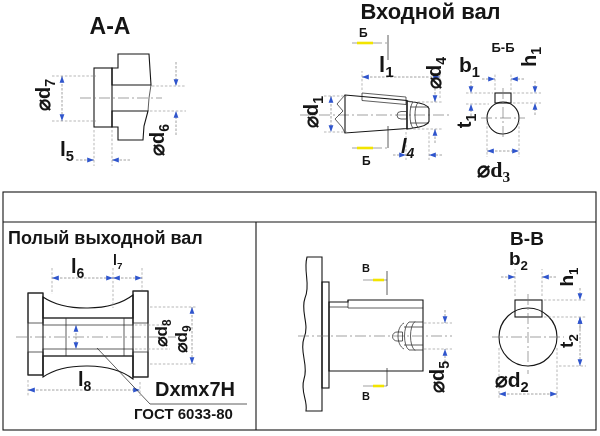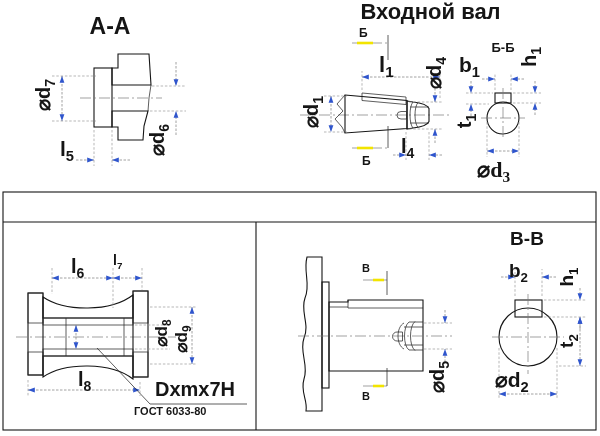--- a/index.html
+++ b/index.html
@@ -211,62 +211,63 @@
   <div class="lbl" style="left:362px;top:155px;font-size:12px;">Б</div>
   <div class="lbl" style="left:379px;top:54px;font-size:22px;">
     <span>l</span><sub>1</sub>
   </div>
   <div class="lbl rot" style="left:402px;top:62px;font-size:20px;">
     <span>⌀d</span><sub>4</sub>
   </div>
   <div class="lbl rot" style="left:279px;top:101px;font-size:20px;">
     <span>⌀d</span><sub>1</sub>
   </div>
-  <div class="lbl" style="left:401px;top:136px;font-size:20px;">
+  <div class="lbl" style="left:401px;top:136px;font-size:20px;font-style:italic;">
     <span>l</span><sub>4</sub>
   </div>
   <div class="lbl ctr" style="left:481px;top:41px;width:44px;font-size:13px;">Б-Б</div>
   <div class="lbl" style="left:459px;top:54px;font-size:21px;">
     <span>b</span><sub>1</sub>
   </div>
   <div class="lbl rot" style="left:497px;top:46px;font-size:20px;">
     <span>h</span><sub>1</sub>
   </div>
   <div class="lbl rot" style="left:432px;top:110px;font-size:20px;">
     <span>t</span><sub>1</sub>
   </div>
   <div class="lbl" style="left:477px;top:159px;font-size:22px;font-family:Liberation Serif, serif;">
     <span>⌀d</span><sub>3</sub>
   </div>
 
+  <div class="lbl" style="left:8px;top:229px;font-size:18px;">Полый выходной вал</div>
   <div class="lbl" style="left:71px;top:256px;font-size:20px;">
     <span>l</span><sub>6</sub>
   </div>
   <div class="lbl" style="left:113px;top:253px;font-size:14px;">
     <span>l</span><sub>7</sub>
   </div>
   <div class="lbl rot" style="left:130px;top:322px;font-size:17px;">
     <span>⌀d</span><sub>8</sub>
   </div>
   <div class="lbl rot" style="left:150px;top:328px;font-size:17px;">
     <span>⌀d</span><sub>9</sub>
   </div>
   <div class="lbl" style="left:78px;top:369px;font-size:20px;">
     <span>l</span><sub>8</sub>
   </div>
   <div class="lbl" style="left:155px;top:379px;font-size:20px;">Dxmx7H</div>
-  <div class="lbl" style="left:134px;top:406px;font-size:11px;">ГОСТ 6033-80</div>
+  <div class="lbl" style="left:134px;top:406px;font-size:15px;">ГОСТ 6033-80</div>
 
   <div class="lbl" style="left:362px;top:263px;font-size:11px;">В</div>
   <div class="lbl" style="left:362px;top:391px;font-size:11px;">В</div>
   <div class="lbl rot" style="left:405px;top:366px;font-size:20px;">
     <span>⌀d</span><sub>5</sub>
   </div>
   <div class="lbl ctr" style="left:499px;top:229px;width:56px;font-size:19px;">В-В</div>
-  <div class="lbl" style="left:509px;top:261px;font-size:19px;text-align:center;">
+  <div class="lbl" style="left:509px;top:249px;font-size:19px;text-align:center;">
     <span>b</span><sub>2</sub>
   </div>
   <div class="lbl rot" style="left:535px;top:266px;font-size:19px;">
     <span>h</span><sub>1</sub>
   </div>
   <div class="lbl rot" style="left:535px;top:330px;font-size:19px;">
     <span>t</span><sub>2</sub>
   </div>
   <div class="lbl" style="left:495px;top:369px;font-size:21px;">
     <span>⌀d</span><sub>2</sub>

